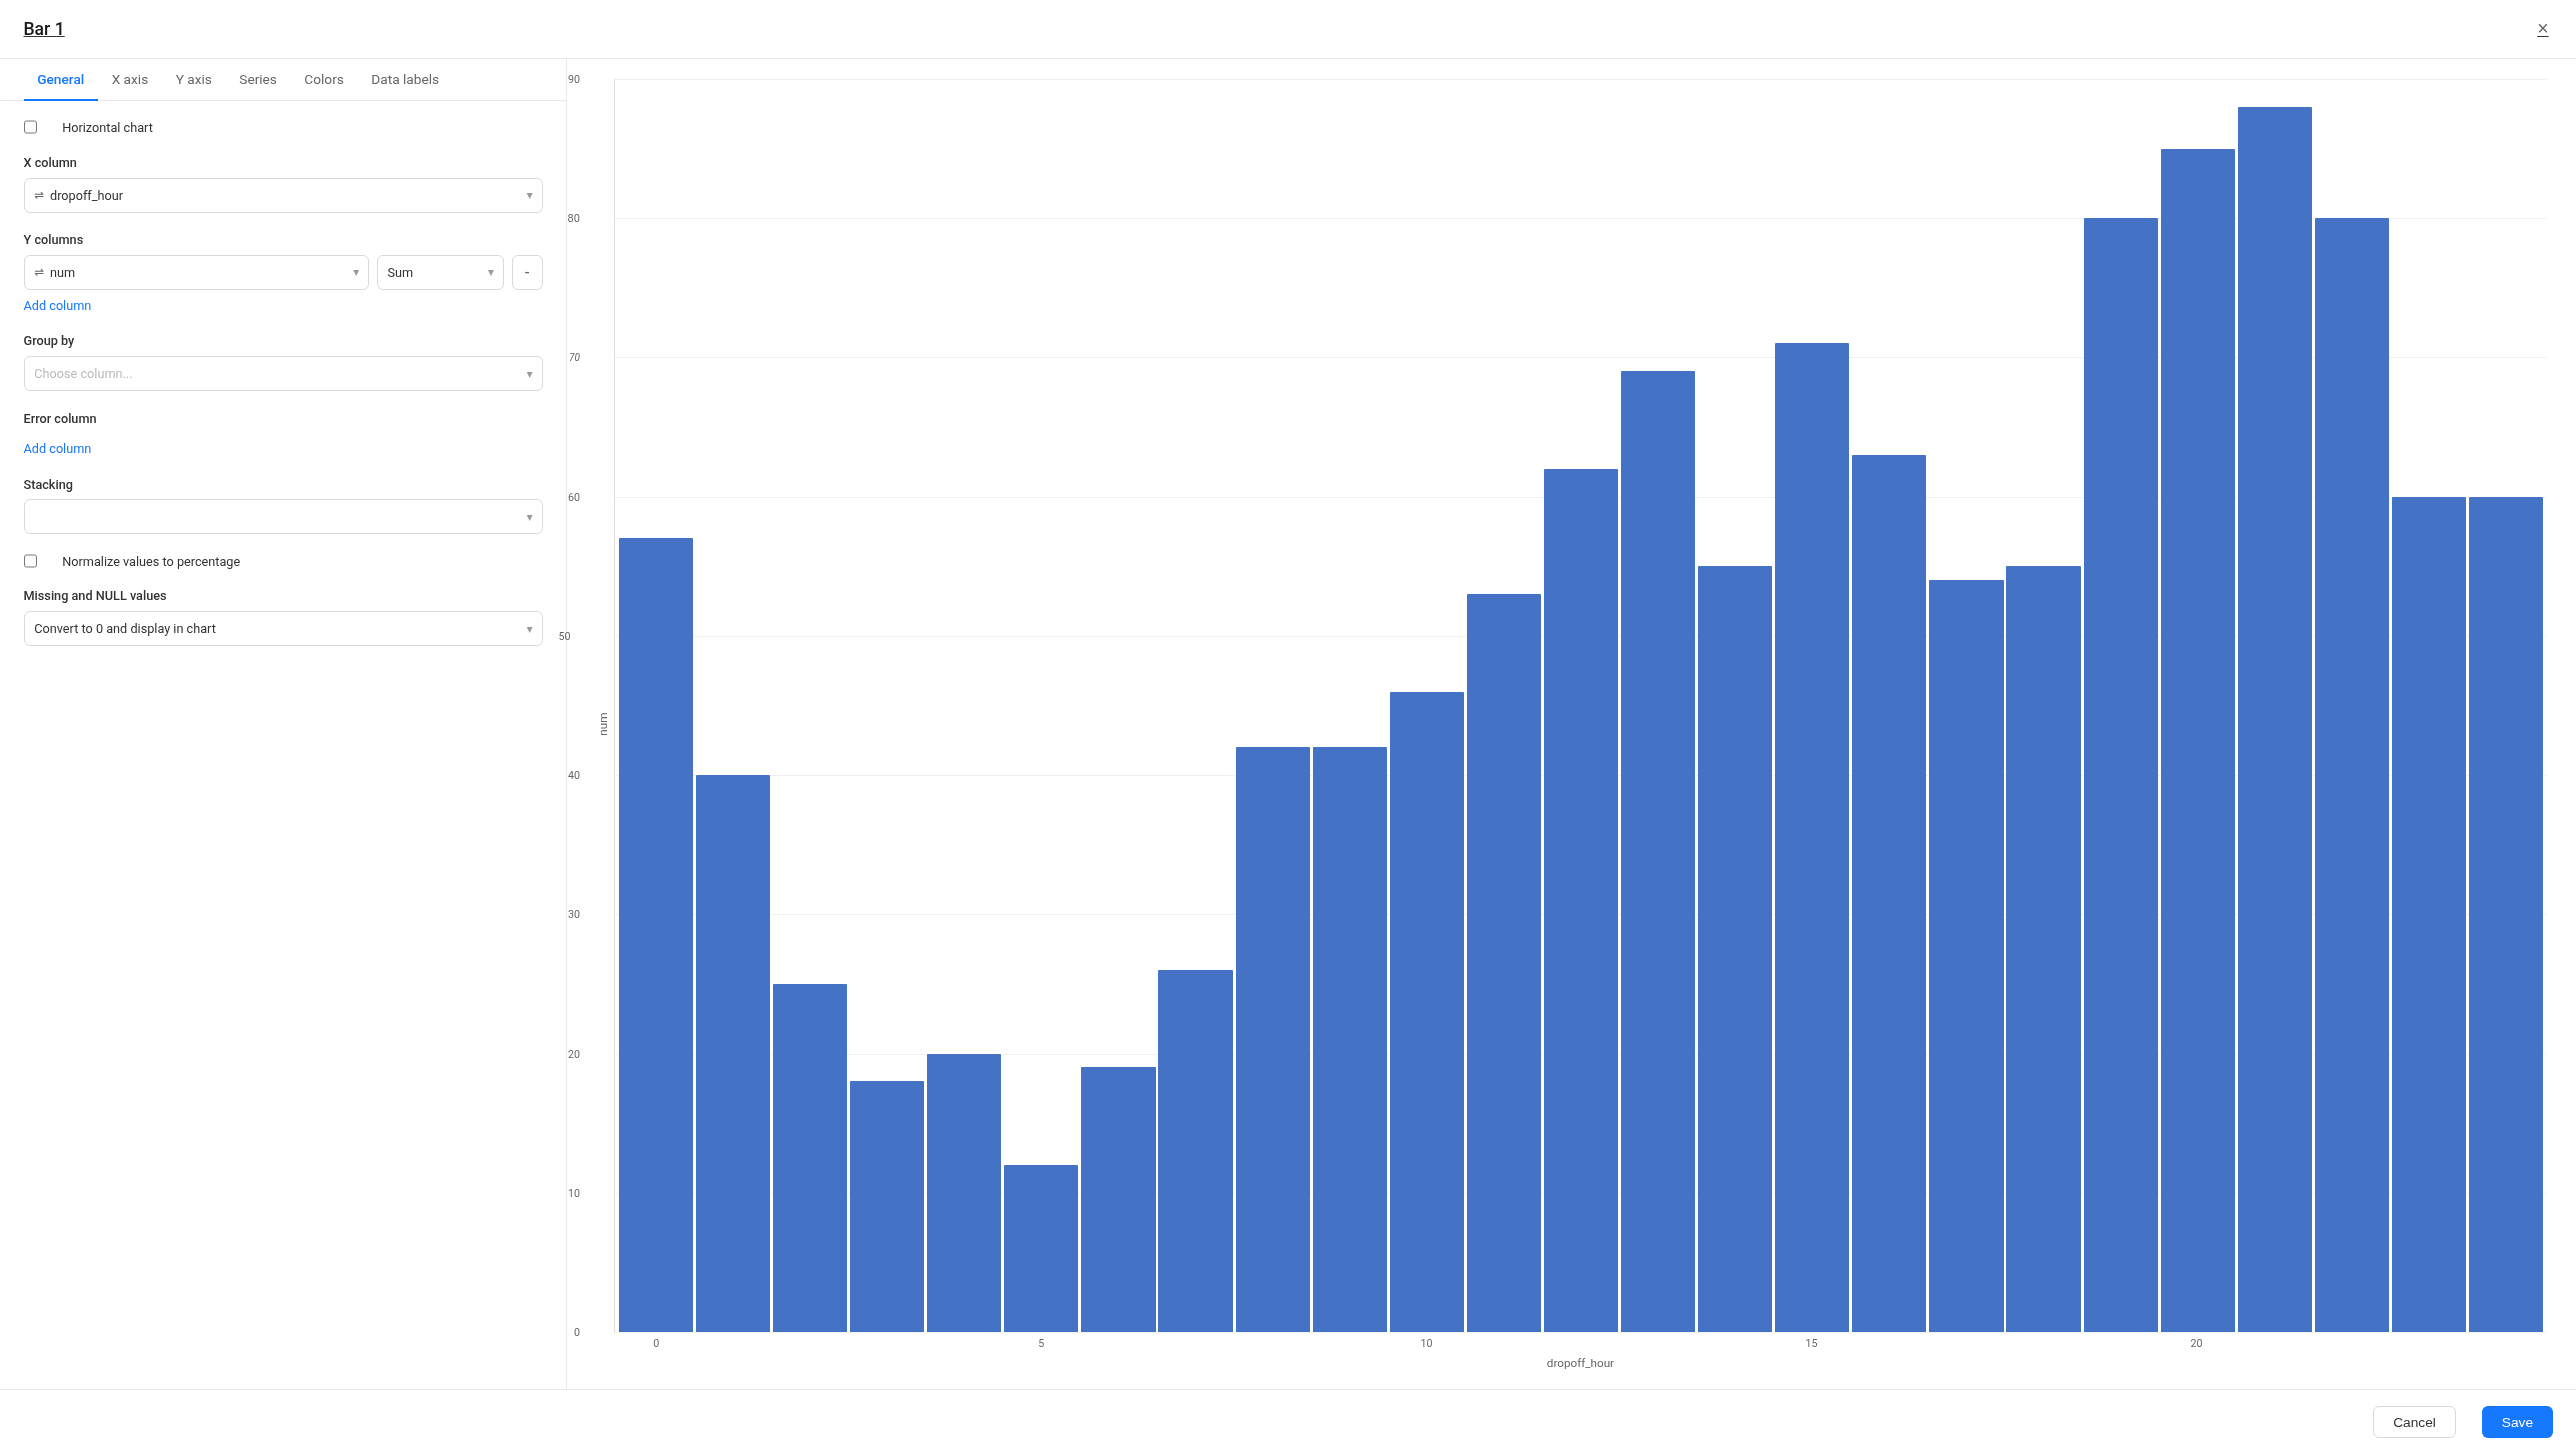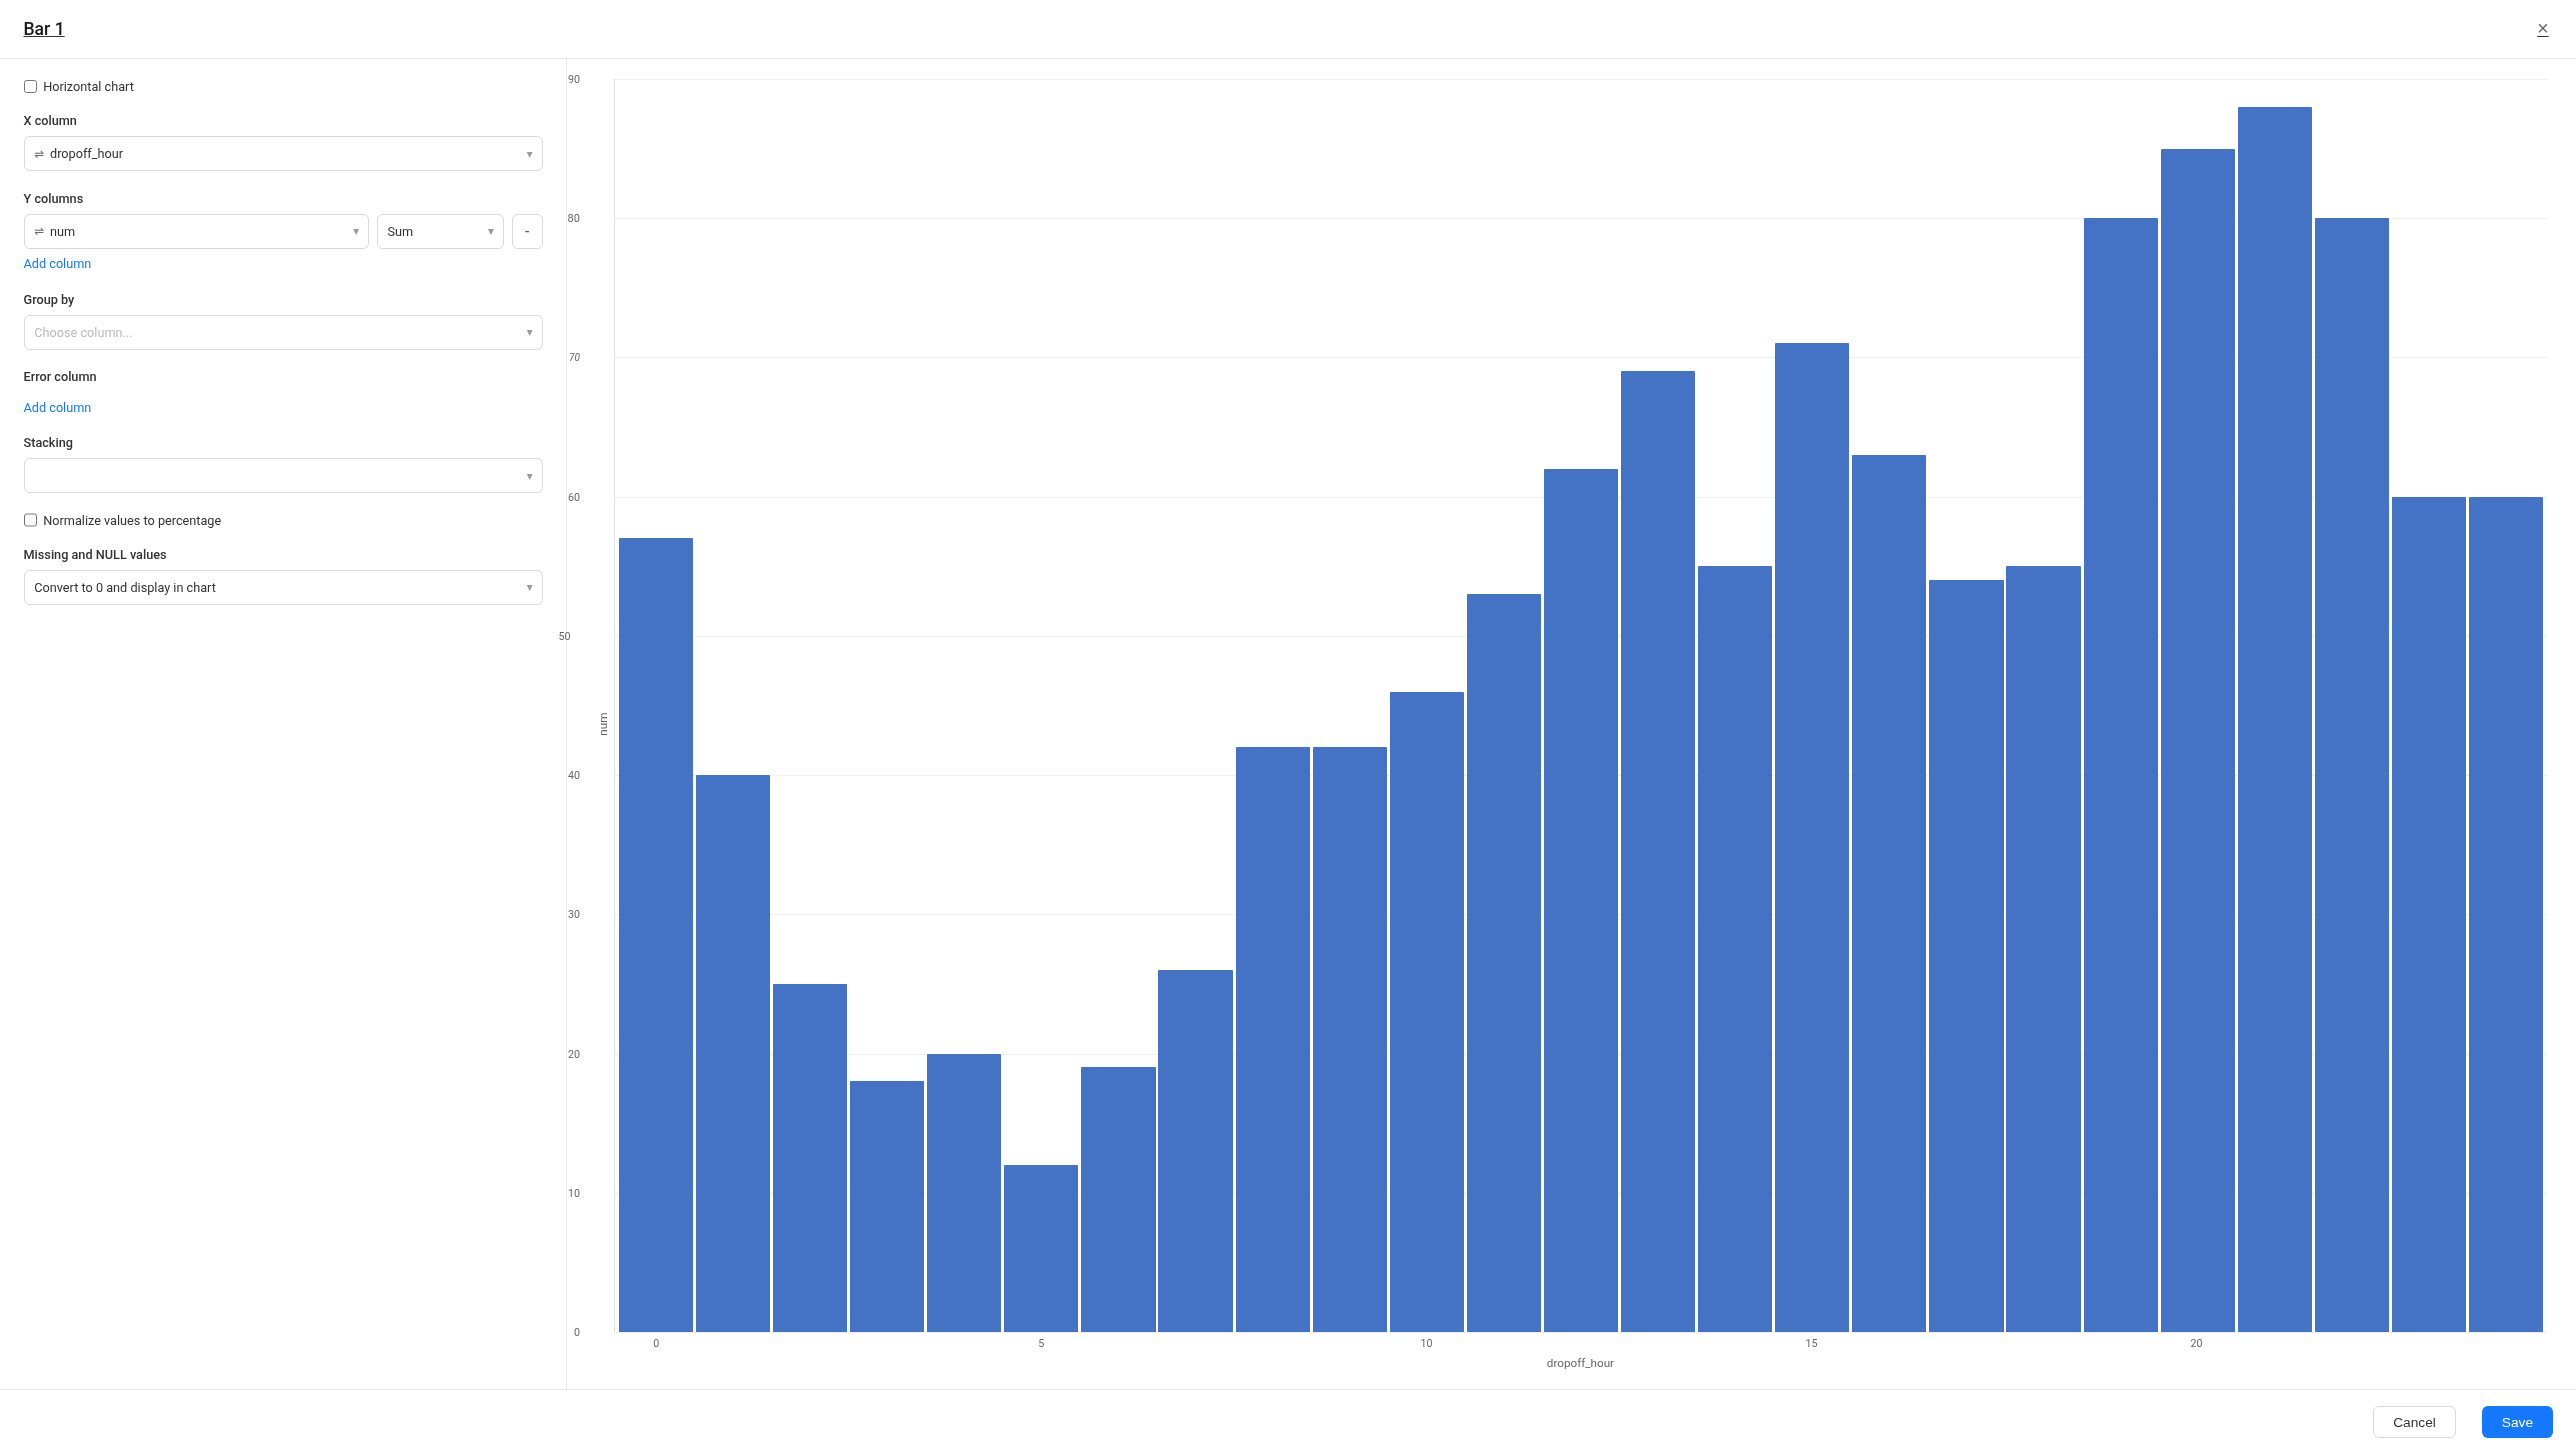--- a/index.html
+++ b/index.html
@@ -88,22 +88,22 @@
 
     .form-label {
       font-size: 12.7px;
       font-weight: 500;
       color: #333;
       margin-bottom: 7.8px;
     }
 
     .checkbox-row {
       display: flex;
-      align-items: center;
-      gap: 6px;
+      align-items: flex-start;
+      gap: 25px;
       margin-bottom: 19.5px;
     }
     .checkbox-row input[type="checkbox"] {
       width: 13.7px;
       height: 13.7px;
       cursor: pointer;
     }
     .checkbox-label {
       font-size: 12.7px;
       color: #333;
@@ -310,20 +310,28 @@
 
 <div class="header">
   <span class="header-title">Bar 1</span>
   <button class="close-btn">×</button>
 </div>
 
 <div class="main-content">
 
   <div class="left-panel">
 
+    <div class="tabs">
+      <div class="tab active">General</div>
+      <div class="tab">X axis</div>
+      <div class="tab">Y axis</div>
+      <div class="tab">Series</div>
+      <div class="tab">Colors</div>
+      <div class="tab">Data labels</div>
+    </div>
 
     <div class="form-area">
 
       <div class="checkbox-row">
         <input type="checkbox" id="hchart" style="">
         <label for="hchart" class="checkbox-label">Horizontal chart</label>
       </div>
 
       <div class="form-section">
         <div class="form-label">X column</div>

